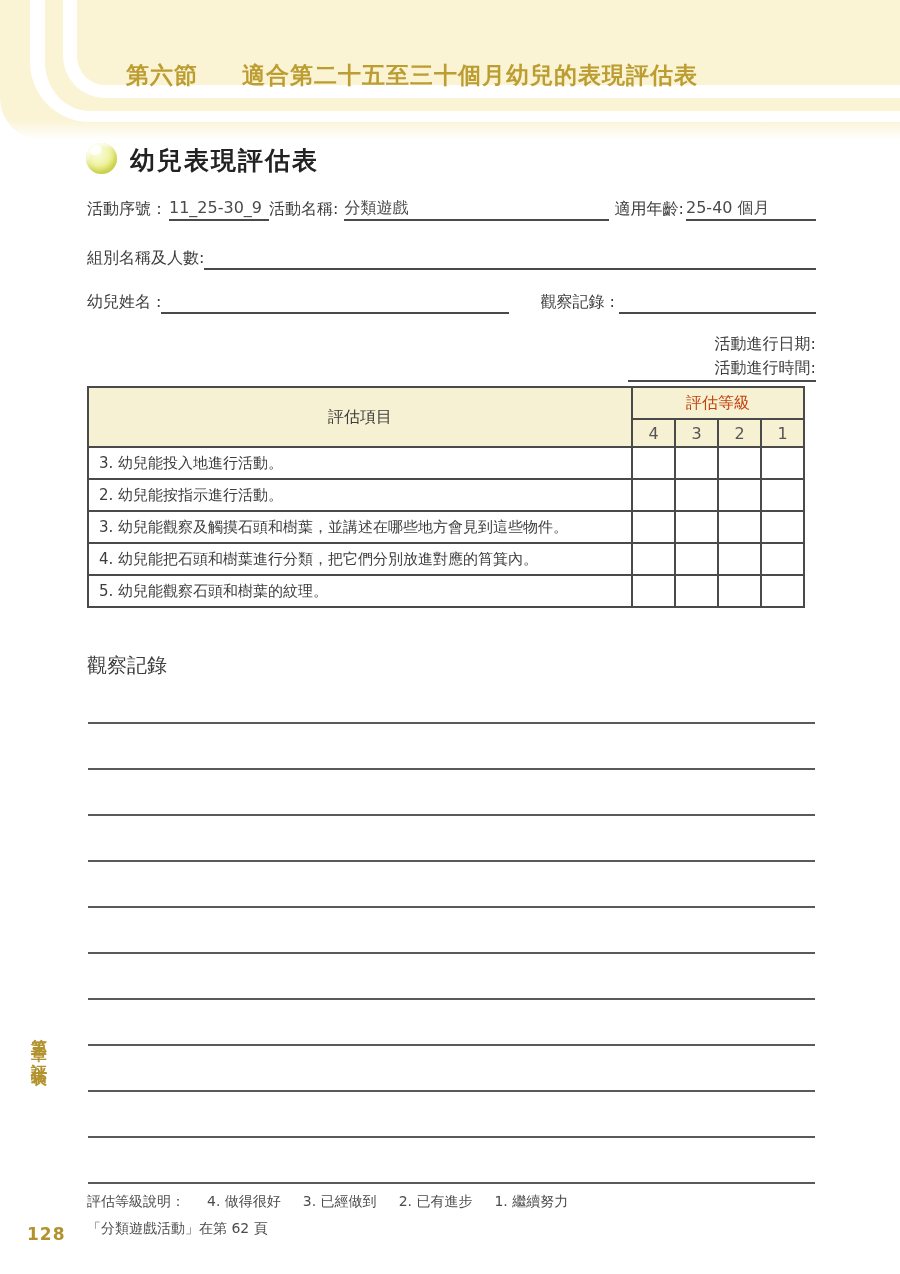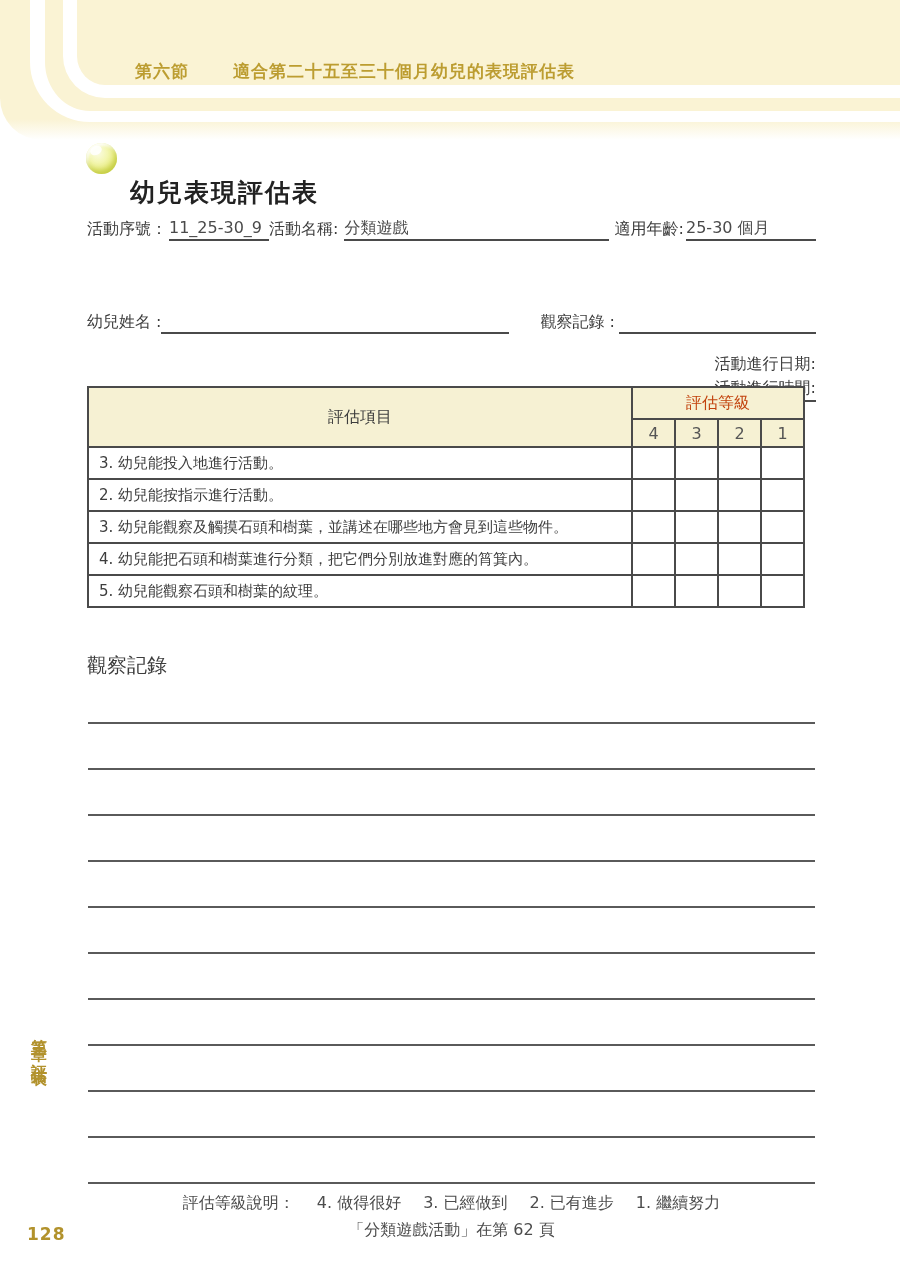--- a/index.html
+++ b/index.html
@@ -20,47 +20,47 @@
     left:30px; top:-24px; right:-24px; bottom:18px;
     border-left:15px solid #ffffff; border-bottom:11px solid #ffffff;
     border-bottom-left-radius:60px;
   }
   .stroke.inner {
     left:63px; top:-24px; right:-24px; bottom:42px;
     border-left:14px solid #ffffff; border-bottom:13px solid #ffffff;
     border-bottom-left-radius:42px;
   }
   .band-title {
-    position:absolute; left:135px; top:60px;
-    font-size:17px; font-weight:bold; color:#BC9D31; letter-spacing:1px;
+    position:absolute; left:126px; top:60px;
+    font-size:23px; font-weight:bold; color:#BC9D31; letter-spacing:1px;
     white-space:nowrap;
   }
   .band-title .sec { margin-right:44px; }
 
   
   .ball {
     position:absolute; left:86px; top:143px; width:31px; height:31px;
     border-radius:50%;
     background:radial-gradient(circle at 38% 32%, #FBFCE3 0%, #F3F6B0 35%, #E7EC7C 65%, #D3DC49 100%);
     box-shadow: inset -2px -4px 5px rgba(176,186,40,0.55), inset 2px 3px 3px rgba(255,255,255,0.9);
   }
   .ball::after {
     content:""; position:absolute; left:4px; top:3px; width:12px; height:9px;
     border-radius:50%; background:rgba(255,255,255,0.85); transform:rotate(-25deg);
   }
   .doc-title {
     position:absolute; left:130px; top:144px;
-    font-size:25px; font-weight:600; color:#222222; letter-spacing:2px; white-space:nowrap;margin-top:32px;
+    font-size:25px; font-weight:600; color:#222222; letter-spacing:2px; white-space:nowrap;
   }
 
   
   .form-row {
     position:absolute; left:87px; width:729px; height:24px;
     display:flex; align-items:flex-end;
-    font-size:16px; color:#3d3d3d; white-space:nowrap;margin-top:20px;
+    font-size:16px; color:#3d3d3d; white-space:nowrap;
   }
   .row1 { top:197px; } .row2 { top:246px; } .row3 { top:290px; } .row4 { top:334px;flex-direction:column; }
   .lbl { padding-bottom:1px; }
   .fl {
     border-bottom:2px solid #4a4a4a; 
     height:22px; line-height:22px; color:#4a4a4a;
   }
   .fl.grow { flex:1 1 auto; }
   .f-actno   { width:100px; margin-left:2px; }
   .f-actname { margin-left:6px; margin-right:6px; }
@@ -92,22 +92,22 @@
     padding:2px 4px 2px 10px; background:#ffffff;
   }
   .assess .rate-c { background:#ffffff; }
 
   
   .obs-label { position:absolute; left:87px; top:652px; font-size:20px; color:#3d3d3d; }
   .note-line { position:absolute; left:88px; width:727px; height:0; border-top:2px solid #5a5a5a; }
 
   
   .legend, .ref-note {
-    position:absolute; left:87px; width:729px; text-align:center;
-    font-size:16px; color:#4c4c4c; white-space:nowrap;
+    position:absolute; left:87px; width:729px; text-align:left;
+    font-size:14px; color:#4c4c4c; white-space:nowrap;
   }
   .legend { top:1193px; }
   .legend .li { margin-left:22px; }
   .ref-note { top:1220px; }
 
   
   .chapter {
     position:absolute; left:28px; top:1026px;
     writing-mode:vertical-rl; text-orientation:upright;
     font-size:16px; font-weight:600; color:#B2922C; letter-spacing:3px;
@@ -133,23 +133,27 @@
 
   <div class="ball"></div>
   <div class="doc-title">幼兒表現評估表</div>
 
   <div class="form-row row1">
     <span class="lbl">活動序號：</span>
     <span class="fl f-actno"><span>11_25-30_9</span></span>
     <span class="lbl">活動名稱:</span>
     <span class="fl grow f-actname"><span>分類遊戲</span></span>
     <span class="lbl">適用年齡:</span>
-    <span class="fl f-age"><span>25-30 個月</span></span>
-  </div>
-
+    <span class="fl f-age"><span>25-40 個月</span></span>
+  </div>
+
+  <div class="form-row row2">
+    <span class="lbl">組別名稱及人數:</span>
+    <span class="fl grow"></span>
+  </div>
 
   <div class="form-row row3">
     <span class="lbl">幼兒姓名 :</span>
     <span class="fl grow"></span>
     <span class="lbl gap32">觀察記錄 :</span>
     <span class="fl f-caregiver"></span>
   </div>
 
   <div class="form-row row4">
     <span class="lbl">活動進行日期:</span>

